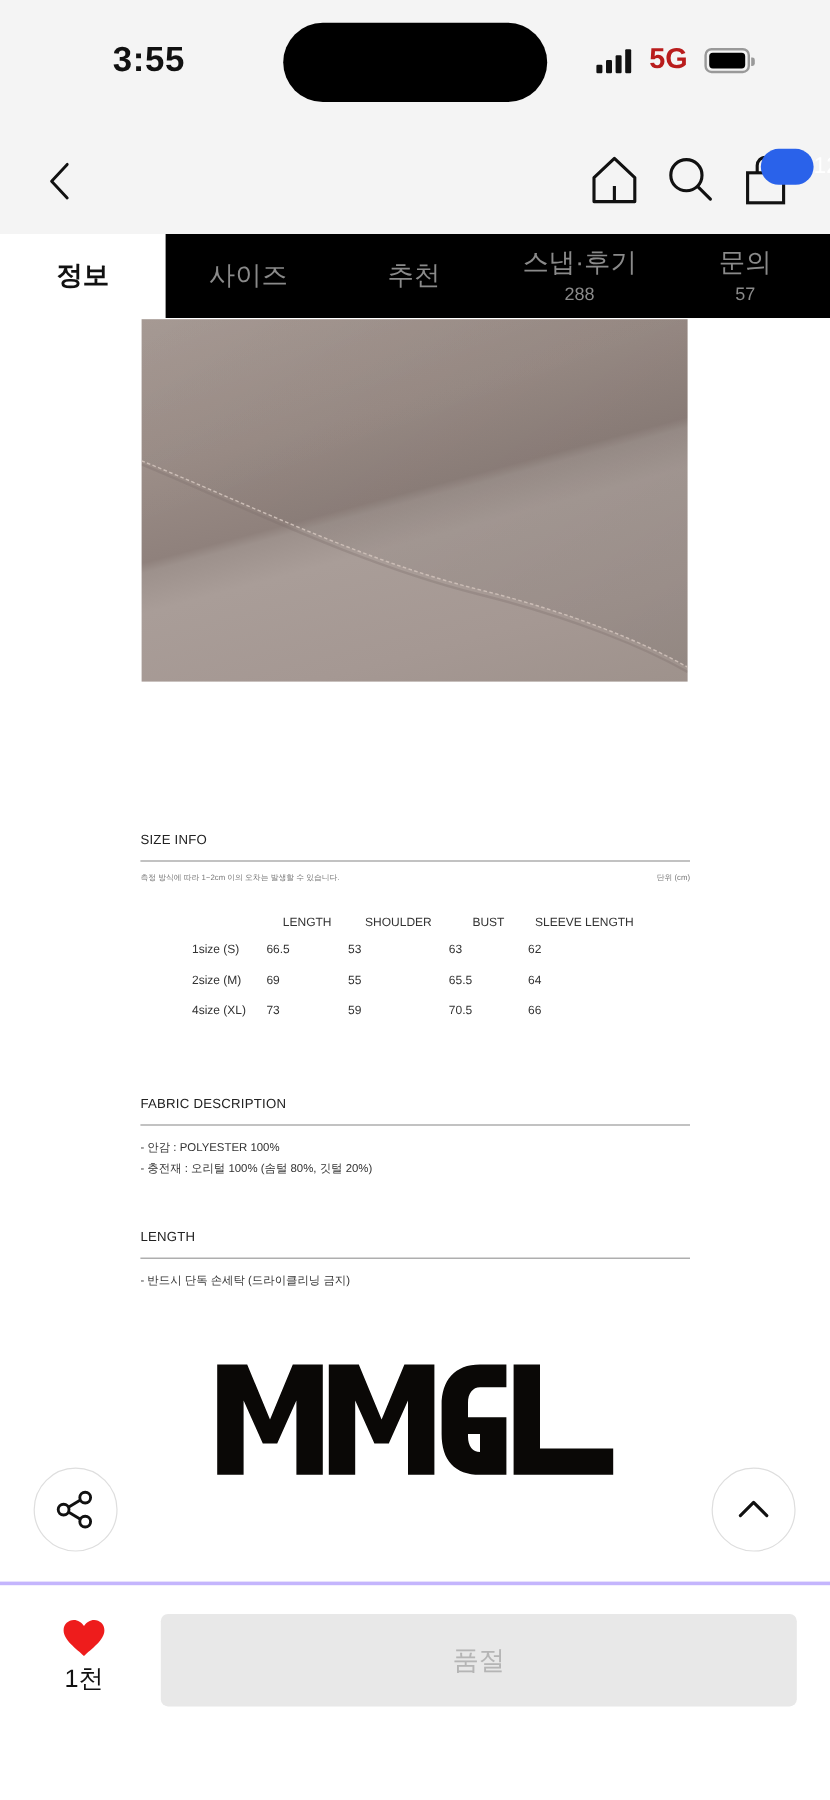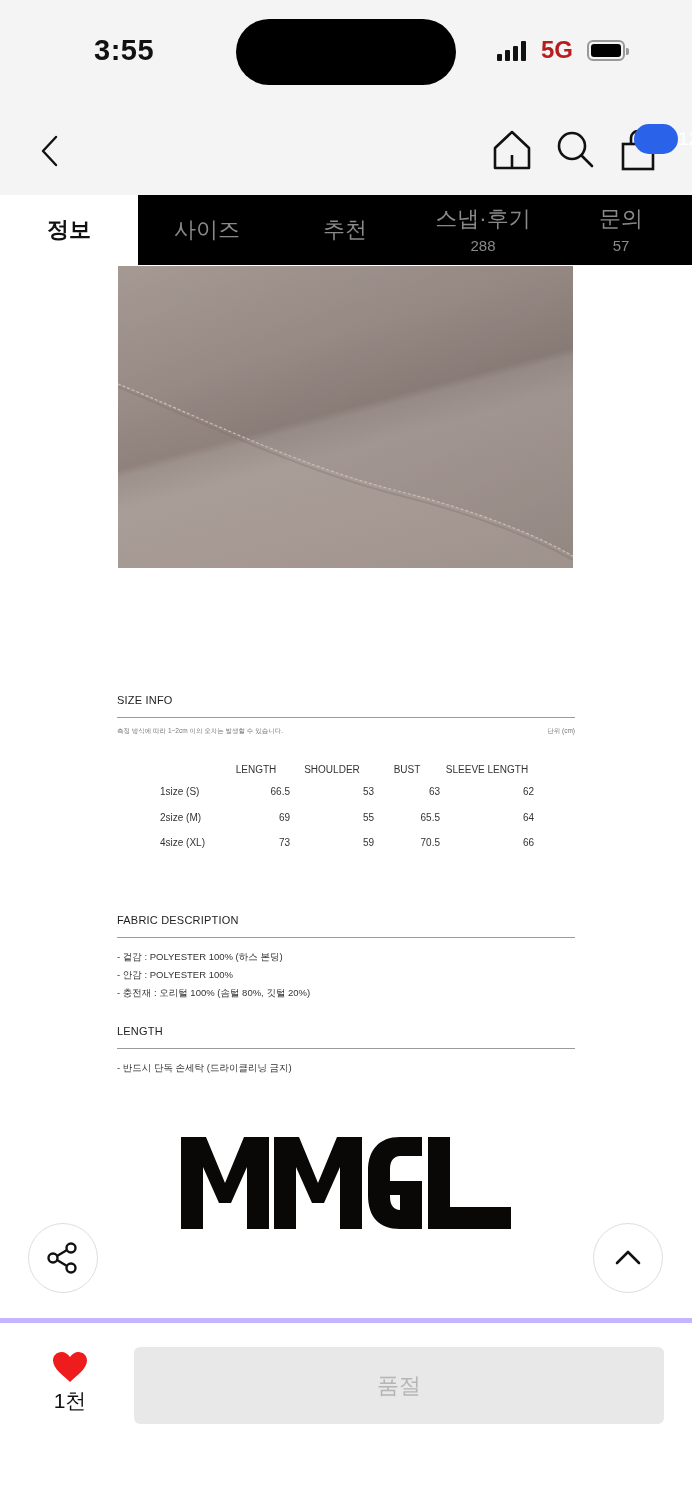--- a/index.html
+++ b/index.html
@@ -41,37 +41,37 @@
   .stitch { position: absolute; left: 0; top: 0; width: 455px; height: 302px; }
 
   
   .info { position: absolute; left: 117px; top: 690px; width: 458px; color: #222; }
   .sec-title { font-size: 11px; letter-spacing: 0.2px; color: #222; height: 20px; line-height: 20px; }
   .rule { height: 1px; background: #9b9b9b; margin-top: 7px; }
   .note-row { display: flex; justify-content: space-between; font-size: 6.5px; color: #777; margin-top: 9px; }
 
   table.size { position: absolute; left: 150px; top: 760px; border-collapse: collapse; font-size: 10px; color: #333; }
   table.size th { font-weight: 400; height: 19px; padding: 0; text-align: center; }
-  table.size td { height: 25.5px; padding: 0; text-align: right; }
+  table.size td { height: 25.5px; padding: 0; text-align: left; }
   table.size td.label { text-align: left; padding-left: 10px; }
 
   .fabric { position: absolute; left: 117px; top: 910px; width: 458px; }
   .list { margin-top: 10px; font-size: 9.5px; color: #333; line-height: 18px; }
   .notice { position: absolute; left: 117px; top: 1021px; width: 458px; }
 
   
   .logo { position: absolute; left: 178px; top: 1133px; width: 336px; height: 100px; }
 
   
   .fab { position: absolute; top: 1223px; width: 70px; height: 70px; border-radius: 50%; background: #fff; border: 1px solid #dedede; display: flex; align-items: center; justify-content: center; cursor: pointer; }
   .fab-share { left: 28px; }
   .fab-top { left: 593px; }
 
   
-  .bottom { position: absolute; left: 0; top: 1318px; width: 692px; height: 182px; background: #fff; border-top: 5px solid #c4b5fd; }
+  .bottom { position: absolute; left: 0; top: 1318px; width: 692px; height: 182px; background: #fff; border-top: 3px solid #c4b5fd; }
   .like { position: absolute; left: 40px; top: 28px; width: 60px; height: 70px; display: flex; flex-direction: column; align-items: center; cursor: pointer; }
   .like-count { font-size: 21px; color: #111; margin-top: 4px; }
   .buy-btn { position: absolute; left: 134px; top: 24px; width: 530px; height: 77px; background: #e8e8e8; border-radius: 6px; color: #b5b5b5; font-size: 22px; display: flex; align-items: center; justify-content: center; border: none; }
 </style>
 </head>
 <body>
 
 <div class="statusbar">
   <div class="time">3:55</div>
   <div class="island"></div>
@@ -190,21 +190,20 @@
       <td>70.5</td>
       <td>66</td>
     </tr>
   </tbody>
 </table>
 
 <div class="fabric">
   <div class="sec-title">FABRIC DESCRIPTION</div>
   <div class="rule"></div>
   <div class="list">
-    <div>- 겉감 : POLYESTER 100% (하스 본딩)</div>
     <div>- 안감 : POLYESTER 100%</div>
     <div>- 충전재 : 오리털 100% (솜털 80%, 깃털 20%)</div>
   </div>
 </div>
 
 <div class="notice">
   <div class="sec-title">LENGTH</div>
   <div class="rule"></div>
   <div class="list">
     <div>- 반드시 단독 손세탁 (드라이클리닝 금지)</div>

